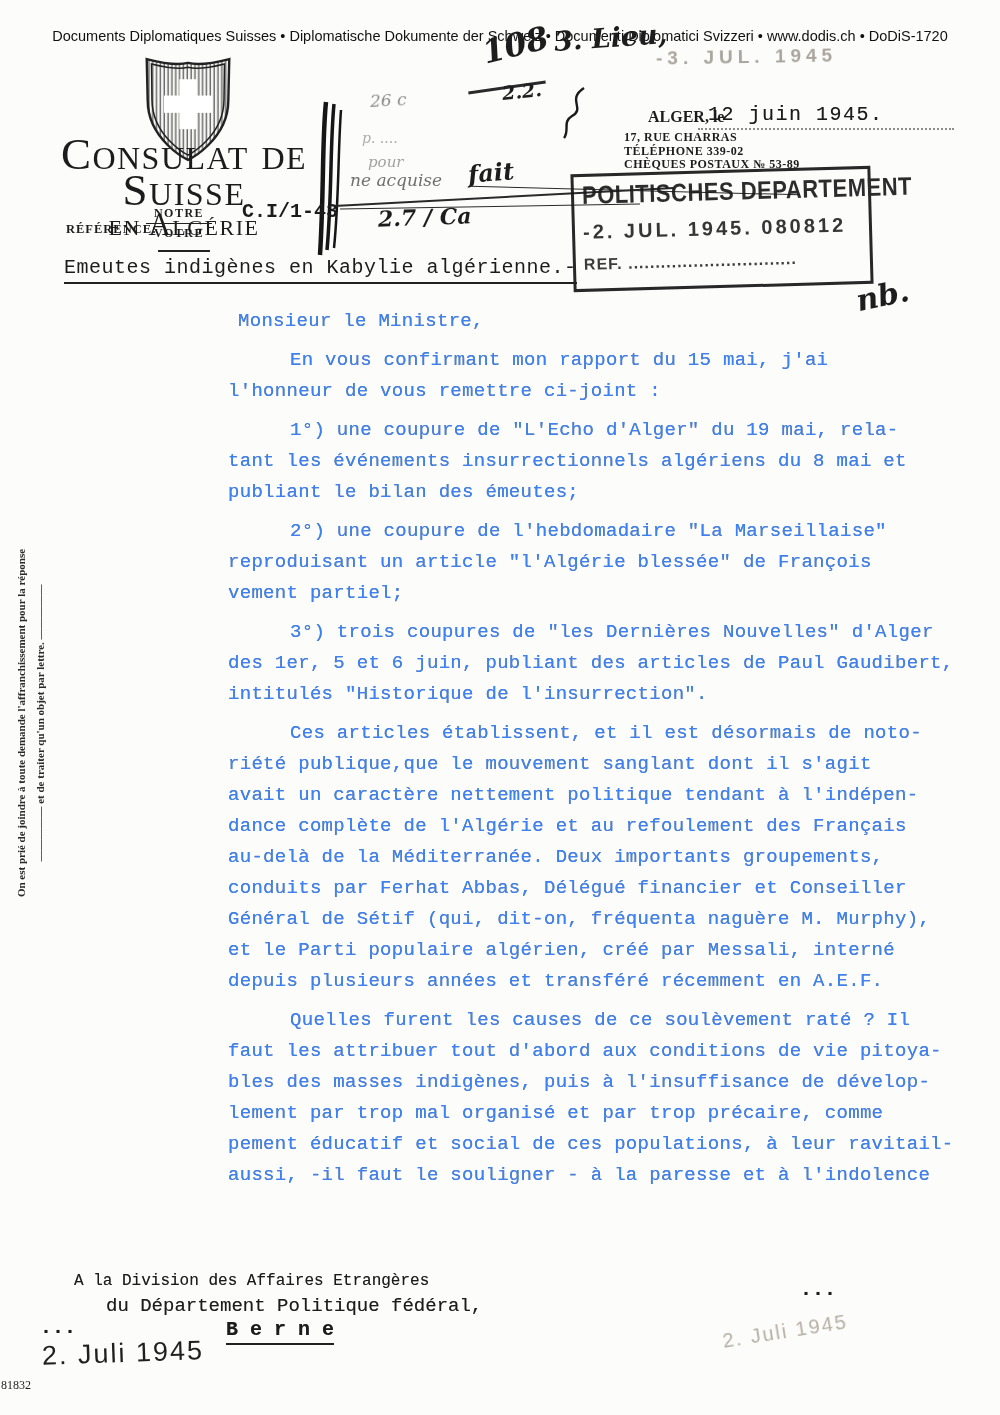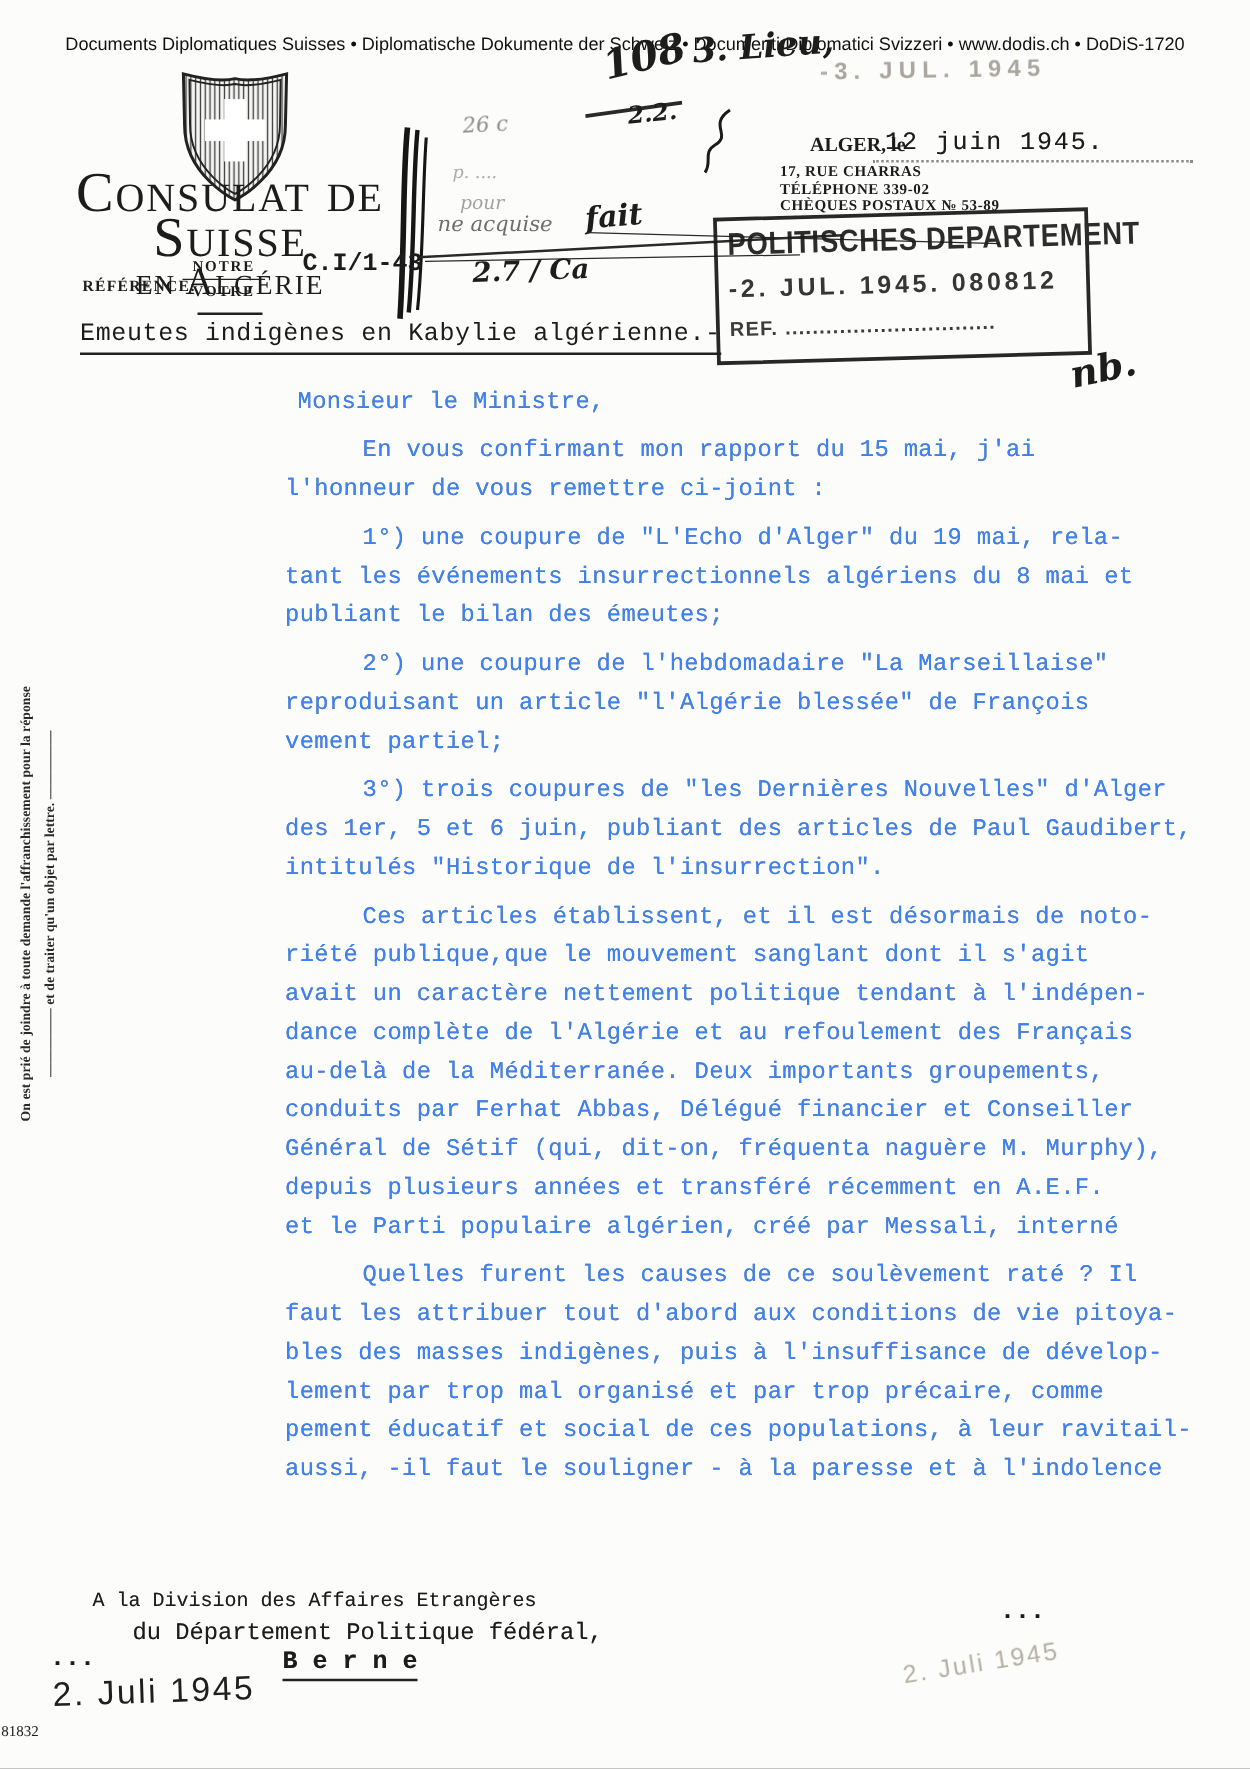--- a/index.html
+++ b/index.html
@@ -175,22 +175,22 @@
     <div class="ps">3°) trois coupures de "les Dernières Nouvelles" d'Alger</div>
     <div>des 1er, 5 et 6 juin, publiant des articles de Paul Gaudibert,</div>
     <div>intitulés "Historique de l'insurrection".</div>
     <div class="ps">Ces articles établissent, et il est désormais de noto-</div>
     <div>riété publique,que le mouvement sanglant dont il s'agit</div>
     <div>avait un caractère nettement politique tendant à l'indépen-</div>
     <div>dance complète de l'Algérie et au refoulement des Français</div>
     <div>au-delà de la Méditerranée. Deux importants groupements,</div>
     <div>conduits par Ferhat Abbas, Délégué financier et Conseiller</div>
     <div>Général de Sétif (qui, dit-on, fréquenta naguère M. Murphy),</div>
+    <div>et le Parti populaire algérien, créé par Messali, interné</div>
     <div>depuis plusieurs années et transféré récemment en A.E.F.</div>
-    <div>et le Parti populaire algérien, créé par Messali, interné</div>
     <div class="ps">Quelles furent les causes de ce soulèvement raté ? Il</div>
     <div>faut les attribuer tout d'abord aux conditions de vie pitoya-</div>
     <div>bles des masses indigènes, puis à l'insuffisance de dévelop-</div>
     <div>lement par trop mal organisé et par trop précaire, comme</div>
     <div>pement éducatif et social de ces populations, à leur ravitail-</div>
     <div>aussi, -il faut le souligner - à la paresse et à l'indolence</div>
   </div>
 
   <div class="dest1 mono">A la Division des Affaires Etrangères</div>
   <div class="dest2 mono">du Département Politique fédéral,</div>

